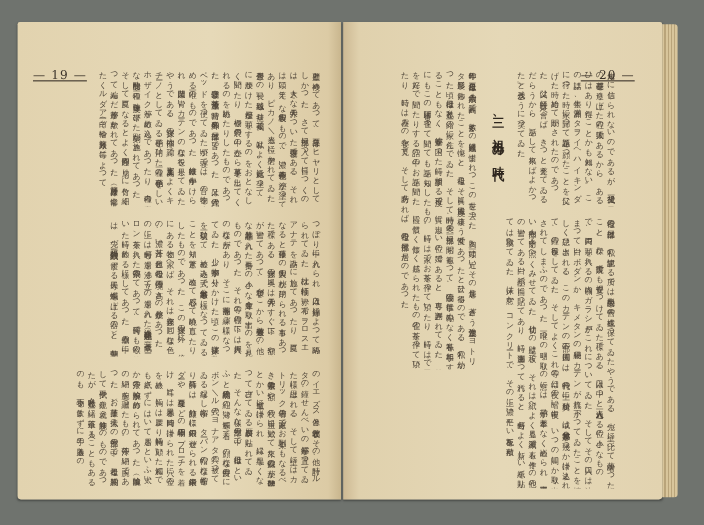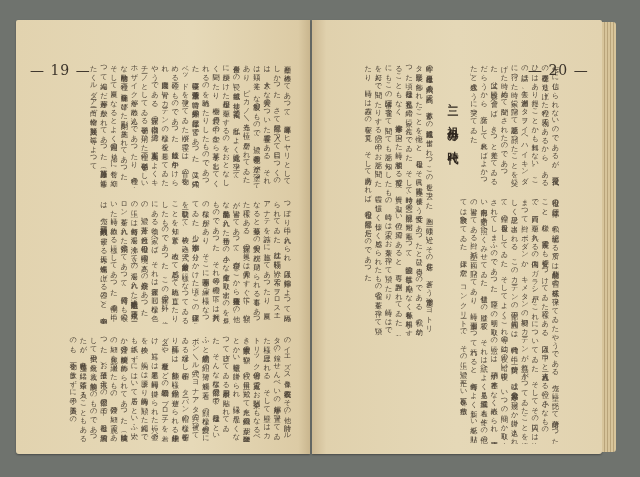--- a/index.html
+++ b/index.html
@@ -18,21 +18,21 @@
   .page.left { left:0; width:294px; border-radius:2px 0 0 3px;
     background: linear-gradient(to right, #e2d3af 0%, #e6d9b8 60%, #dccba5 96%, #c9b68e 100%); }
   .page.right { left:296px; width:290px; border-radius:0 2px 3px 0;
     background: linear-gradient(to right, #cdb993 0%, #e0d1ad 5%, #e5d8b7 50%, #e2d3b0 100%); }
   .edges {
     position:absolute; left:586px; top:2px; width:14px; height:430px;
     background: repeating-linear-gradient(to right, #d8c59b 0px, #d8c59b 2px, #b9a47a 2px, #b9a47a 3px);
     border-radius:0 3px 3px 0;
   }
   .folio {
-    position:absolute; font-size:14px; color:#3b332a; letter-spacing:1px;
+    position:absolute; font-size:11px; color:#3b332a; letter-spacing:1px;text-decoration:underline;
   }
   .tier {
     position:absolute;
     writing-mode: vertical-rl;
     font-size:7.2px; line-height:10.2px; color:#3a3128;
     overflow:hidden; letter-spacing:0.4px;
     opacity:0.88;
   }
   .heading {
     position:absolute; writing-mode: vertical-rl;

